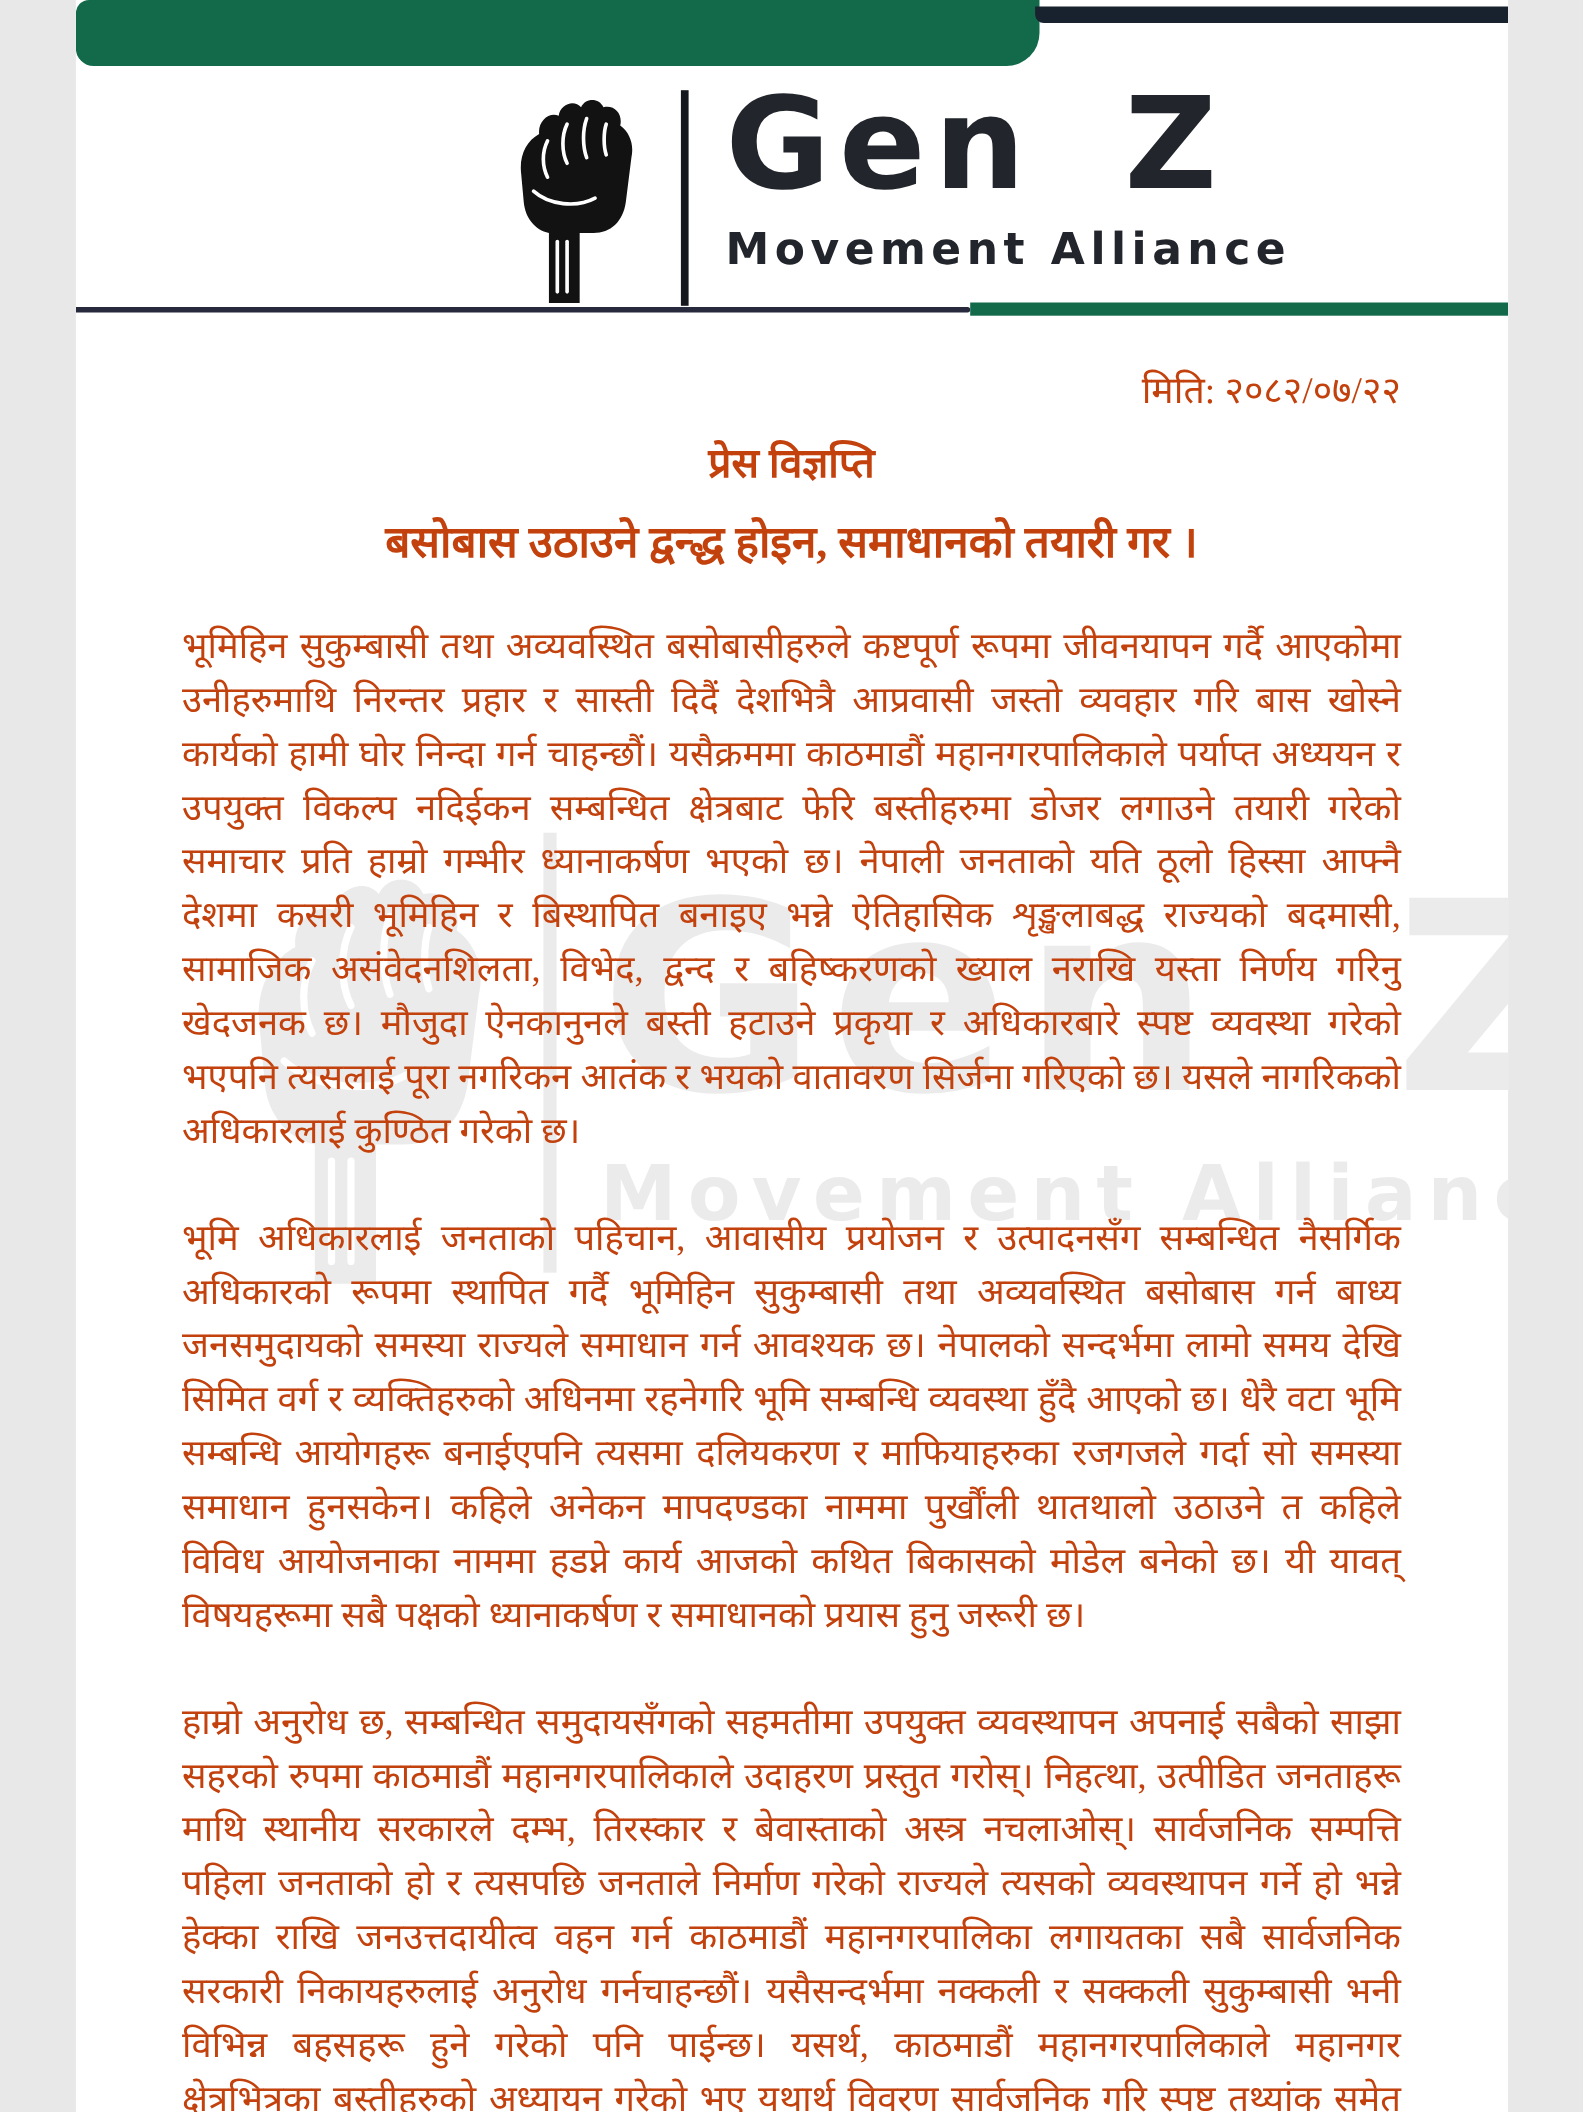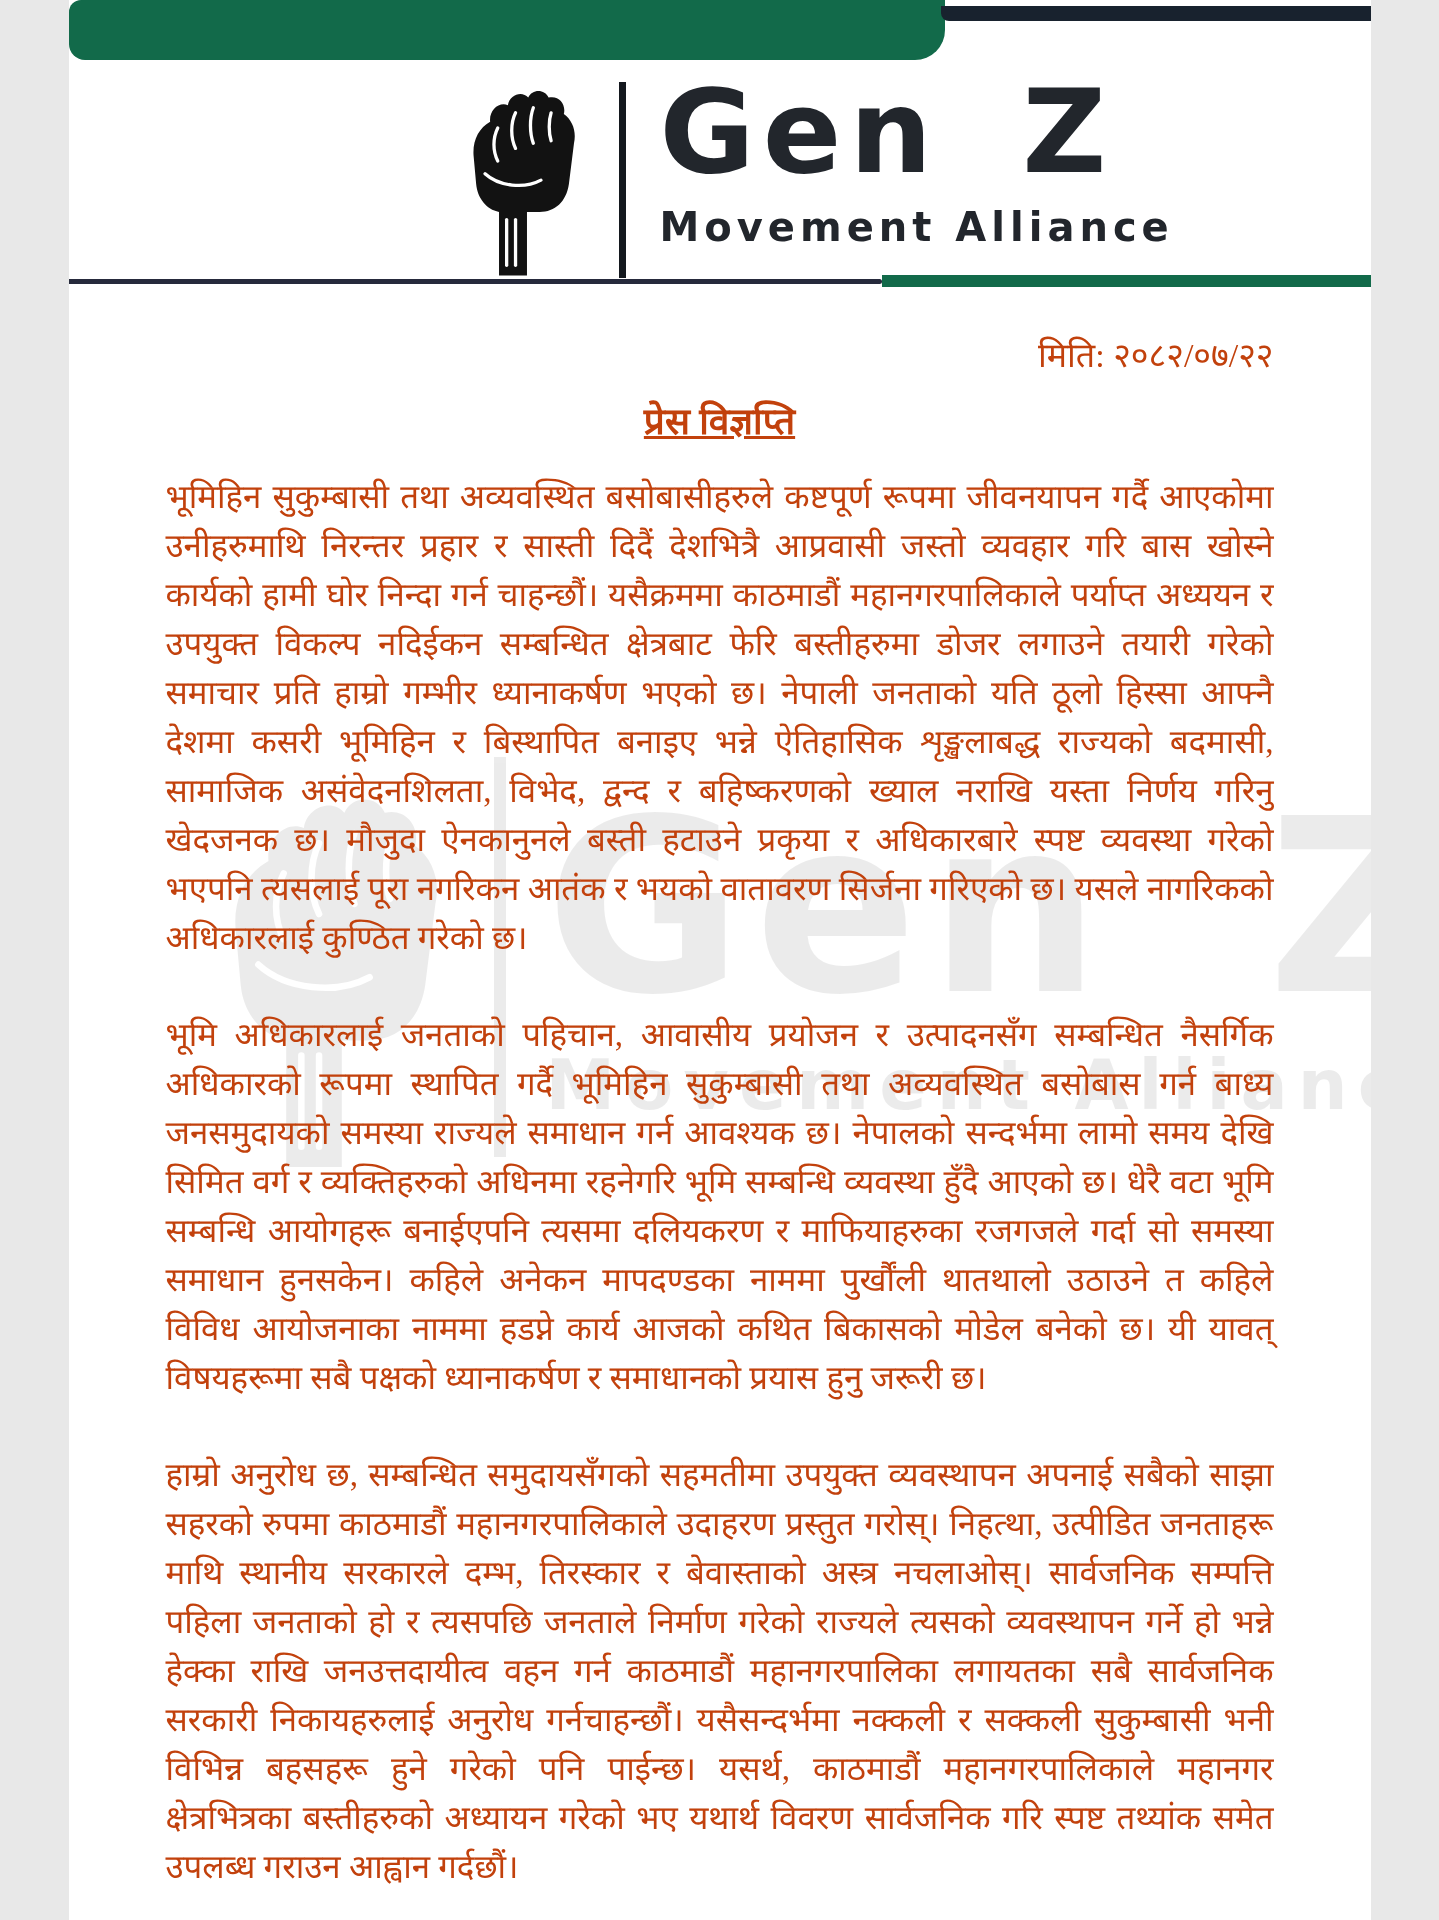--- a/index.html
+++ b/index.html
@@ -114,22 +114,21 @@
   .date-line {
     text-align: right;
     font-size: 34px;
     line-height: 48px;
     margin-bottom: 14px;
   }
   .doc-type {
     text-align: center;
     font-size: 37px;
     font-weight: 700;
-    margin-bottom: 28px;
-    text-decoration: underline;
+    margin-bottom: 18px;
   }
   .headline {
     text-align: center;
     font-size: 40px;
     font-weight: 700;
     margin-bottom: 46px;
   }
   .body-para {
     text-align: justify;
     font-size: 33px;
@@ -186,18 +185,19 @@
     <div class="wm-sep"></div>
     <div class="wm-text">
       <div class="wm-title">Gen Z</div>
       <div class="wm-sub">Movement Alliance</div>
     </div>
   </div>
 
   <div class="content">
     <div class="date-line">मिति: २०८२/०७/२२</div>
     <div class="doc-type">प्रेस विज्ञप्ति</div>
+    <div class="headline">बसोबास उठाउने द्वन्द्ध होइन, समाधानको तयारी गर ।</div>
     <p class="body-para">भूमिहिन सुकुम्बासी तथा अव्यवस्थित बसोबासीहरुले कष्टपूर्ण रूपमा जीवनयापन गर्दै आएकोमा उनीहरुमाथि निरन्तर प्रहार र सास्ती दिदैं देशभित्रै आप्रवासी जस्तो व्यवहार गरि बास खोस्ने कार्यको हामी घोर निन्दा गर्न चाहन्छौं।  यसैक्रममा काठमाडौं महानगरपालिकाले पर्याप्त अध्ययन र उपयुक्त विकल्प नदिईकन सम्बन्धित क्षेत्रबाट फेरि बस्तीहरुमा डोजर लगाउने तयारी गरेको समाचार प्रति हाम्रो गम्भीर ध्यानाकर्षण भएको छ। नेपाली जनताको यति ठूलो हिस्सा आफ्नै देशमा कसरी भूमिहिन र बिस्थापित बनाइए भन्ने ऐतिहासिक शृङ्खलाबद्ध राज्यको बदमासी, सामाजिक असंवेदनशिलता, विभेद, द्वन्द र बहिष्करणको ख्याल नराखि यस्ता निर्णय गरिनु खेदजनक छ। मौजुदा ऐनकानुनले बस्ती हटाउने प्रकृया र अधिकारबारे स्पष्ट व्यवस्था गरेको भएपनि त्यसलाई पूरा नगरिकन आतंक र भयको वातावरण सिर्जना गरिएको छ।  यसले नागरिकको अधिकारलाई कुण्ठित गरेको छ।</p>
     <p class="body-para">भूमि अधिकारलाई जनताको पहिचान, आवासीय प्रयोजन र उत्पादनसँग सम्बन्धित नैसर्गिक अधिकारको रूपमा स्थापित गर्दै भूमिहिन सुकुम्बासी तथा अव्यवस्थित बसोबास गर्न बाध्य जनसमुदायको समस्या राज्यले समाधान गर्न आवश्यक छ। नेपालको सन्दर्भमा लामो समय देखि सिमित वर्ग र व्यक्तिहरुको अधिनमा रहनेगरि भूमि सम्बन्धि व्यवस्था हुँदै आएको छ। धेरै वटा भूमि सम्बन्धि आयोगहरू बनाईएपनि त्यसमा दलियकरण र माफियाहरुका रजगजले गर्दा सो समस्या समाधान हुनसकेन। कहिले अनेकन मापदण्डका नाममा पुर्खौंली थातथालो उठाउने त कहिले विविध आयोजनाका नाममा हडप्ने कार्य आजको कथित बिकासको मोडेल बनेको छ। यी यावत् विषयहरूमा सबै पक्षको ध्यानाकर्षण र समाधानको प्रयास हुनु जरूरी छ।</p>
     <p class="body-para">हाम्रो अनुरोध छ, सम्बन्धित समुदायसँगको सहमतीमा उपयुक्त व्यवस्थापन अपनाई सबैको साझा सहरको रुपमा काठमाडौं महानगरपालिकाले उदाहरण प्रस्तुत गरोस्। निहत्था, उत्पीडित जनताहरू माथि स्थानीय सरकारले दम्भ, तिरस्कार र बेवास्ताको अस्त्र नचलाओस्। सार्वजनिक सम्पत्ति पहिला जनताको हो र त्यसपछि जनताले निर्माण गरेको राज्यले त्यसको व्यवस्थापन गर्ने हो भन्ने हेक्का राखि जनउत्तदायीत्व वहन गर्न काठमाडौं महानगरपालिका लगायतका सबै सार्वजनिक सरकारी निकायहरुलाई अनुरोध गर्नचाहन्छौं। यसैसन्दर्भमा नक्कली र सक्कली सुकुम्बासी भनी विभिन्न बहसहरू हुने गरेको पनि पाईन्छ। यसर्थ, काठमाडौं महानगरपालिकाले महानगर क्षेत्रभित्रका बस्तीहरुको अध्यायन गरेको भए यथार्थ विवरण सार्वजनिक गरि स्पष्ट तथ्यांक समेत उपलब्ध गराउन आह्वान गर्दछौं।</p>
   </div>
 
 </div>
 
 </body></html>

